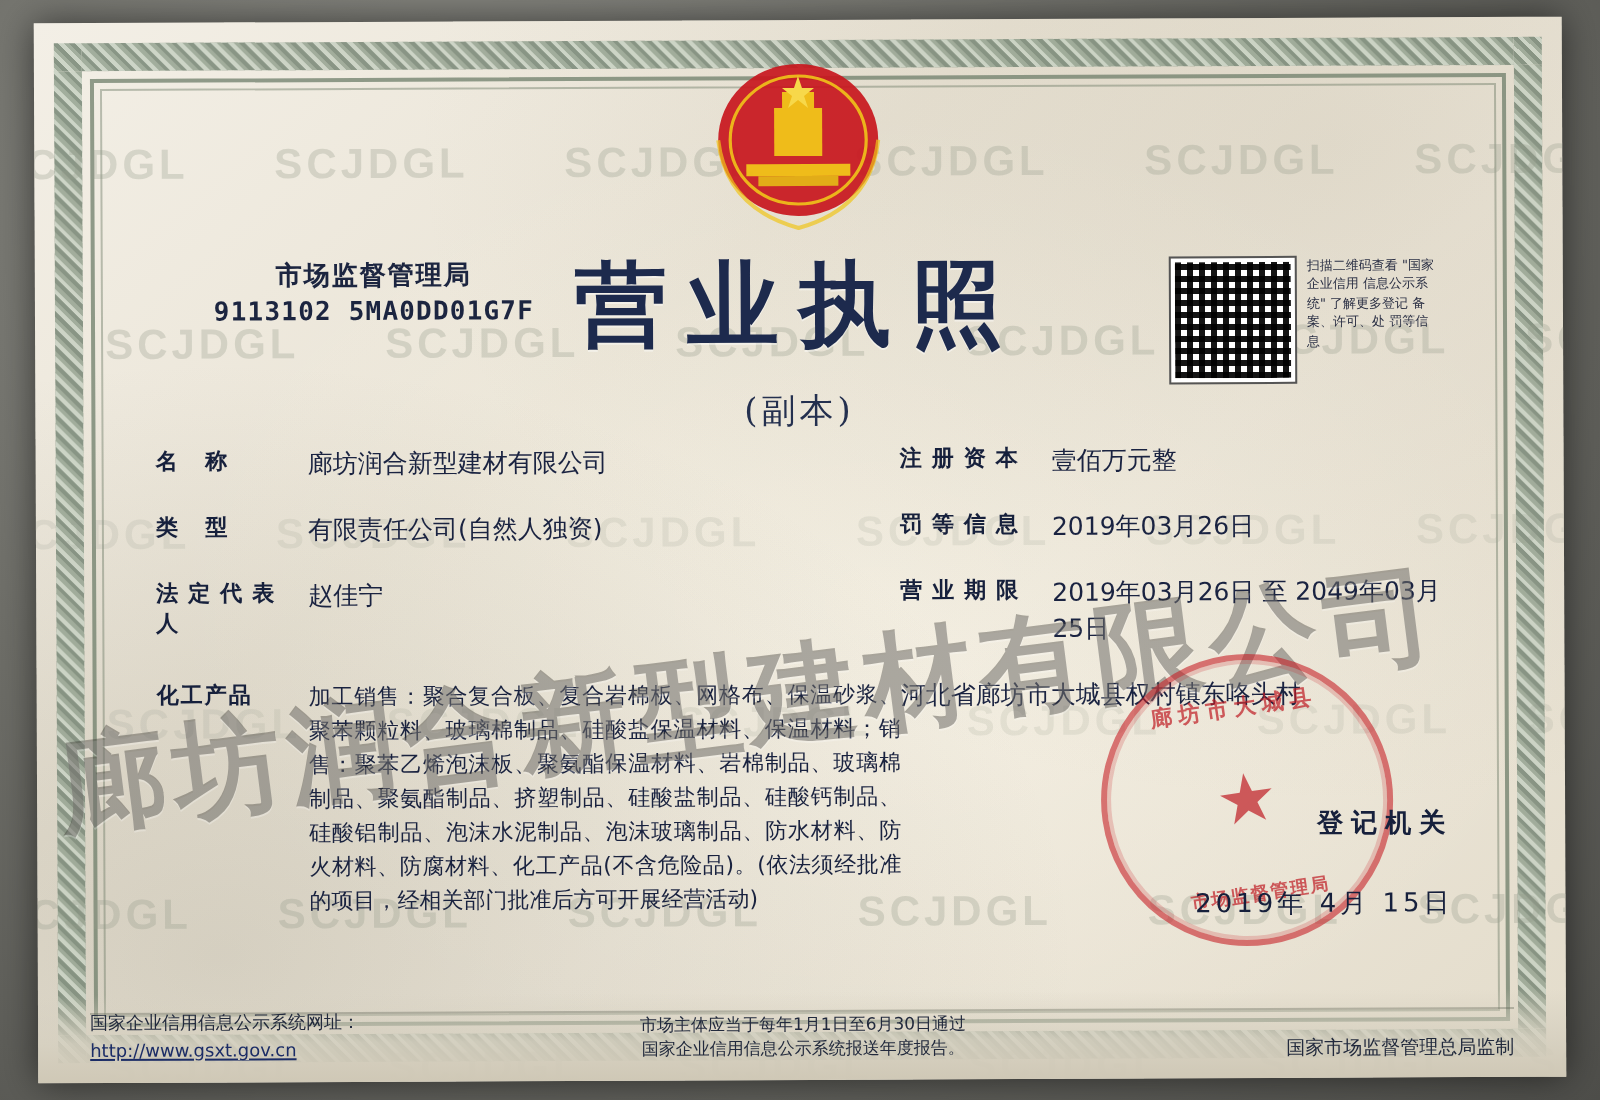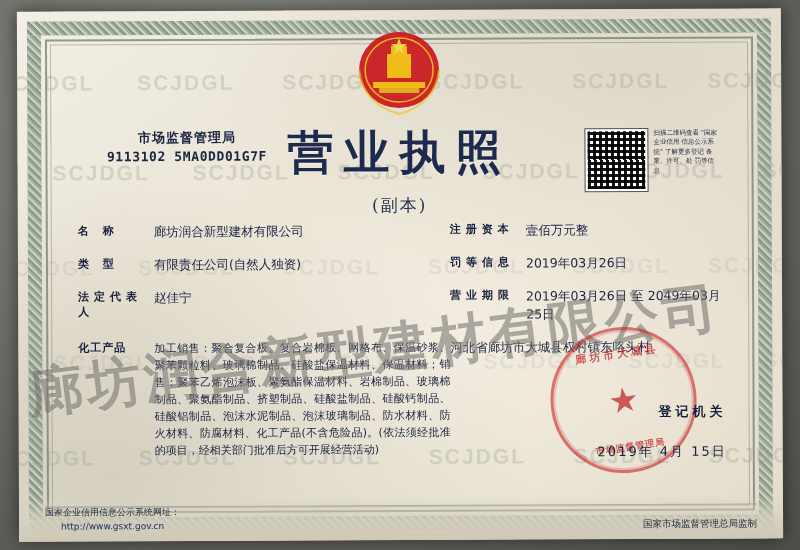--- a/index.html
+++ b/index.html
@@ -302,21 +302,21 @@
     bottom: 8px;
     display: flex;
     justify-content: space-between;
     align-items: flex-end;
     font-size: 9px;
     color: #222a3d;
   }
   #footer-left { text-align: left; line-height: 1.5; }
   #footer-left .url {
     color: #1b2c66;
-    margin-left: 16px;
+    text-decoration: underline;
   }
   #footer-center { text-align: center; line-height: 1.5; font-size: 8.5px; }
   #footer-right { text-align: right; font-size: 9.5px; padding-left: 20px; }
   .footer-bar {
     position: absolute;
     left: 26px; right: 26px;
     bottom: 34px;
     height: 1px;
     background: rgba(90,95,80,0.35);
   }
@@ -469,17 +469,21 @@
       </div>
     </div>
 
     <div id="footer"></div>
     <div class="footer-bar"></div>
     <div id="footer-row">
       <div id="footer-left">
         <span>国家企业信用信息公示系统网址：</span>
         <div class="url">http://www.gsxt.gov.cn</div>
       </div>
+      <div id="footer-center">
+        <div>市场主体应当于每年1月1日至6月30日通过</div>
+        <div>国家企业信用信息公示系统报送年度报告。</div>
+      </div>
       <div id="footer-right">国家市场监督管理总局监制</div>
     </div>
 
   </div>
 </div>
 
 </body></html>

